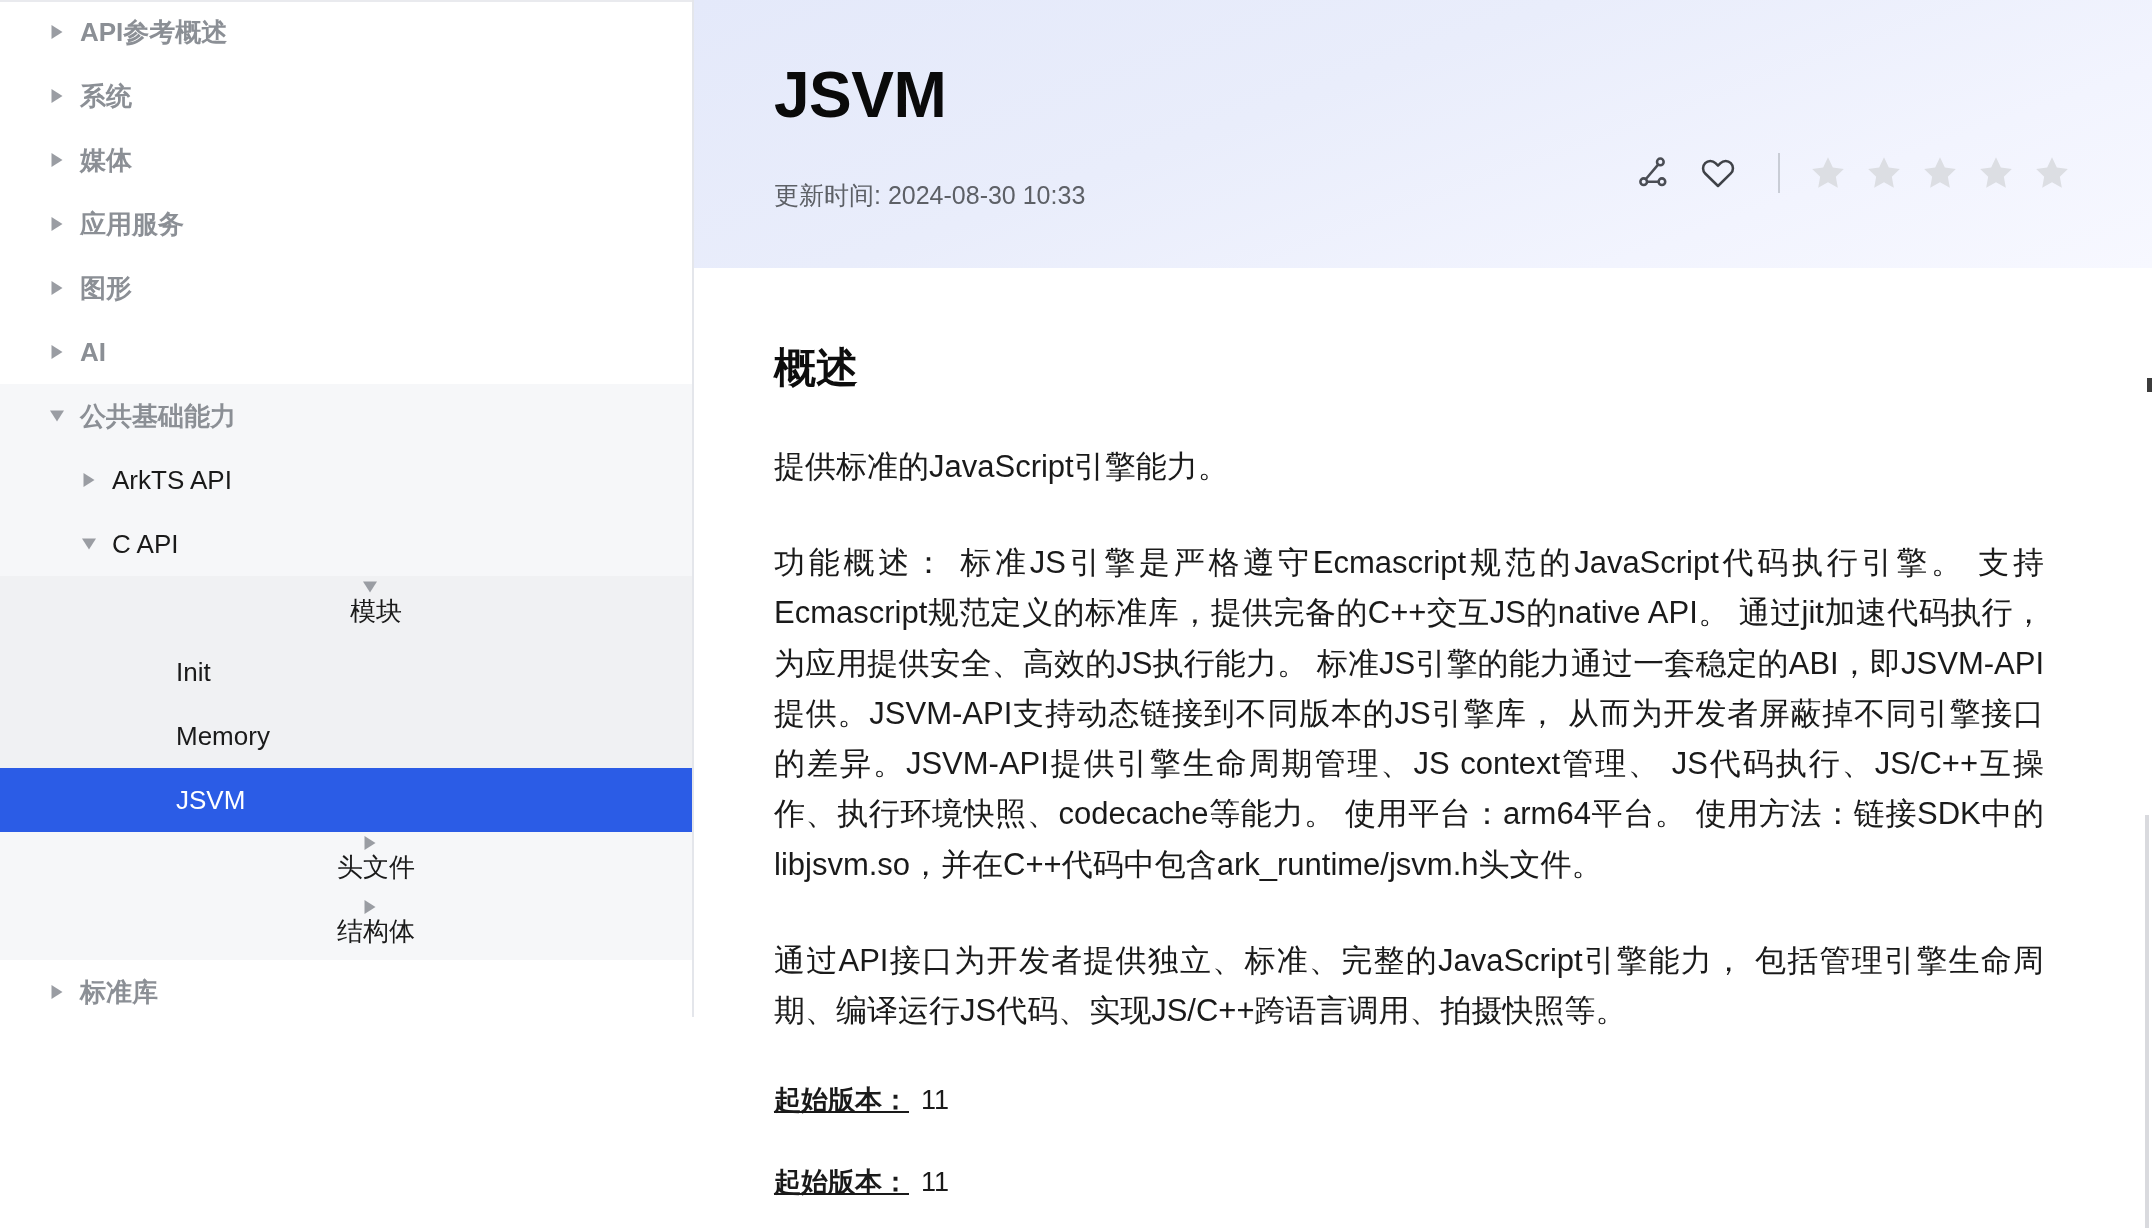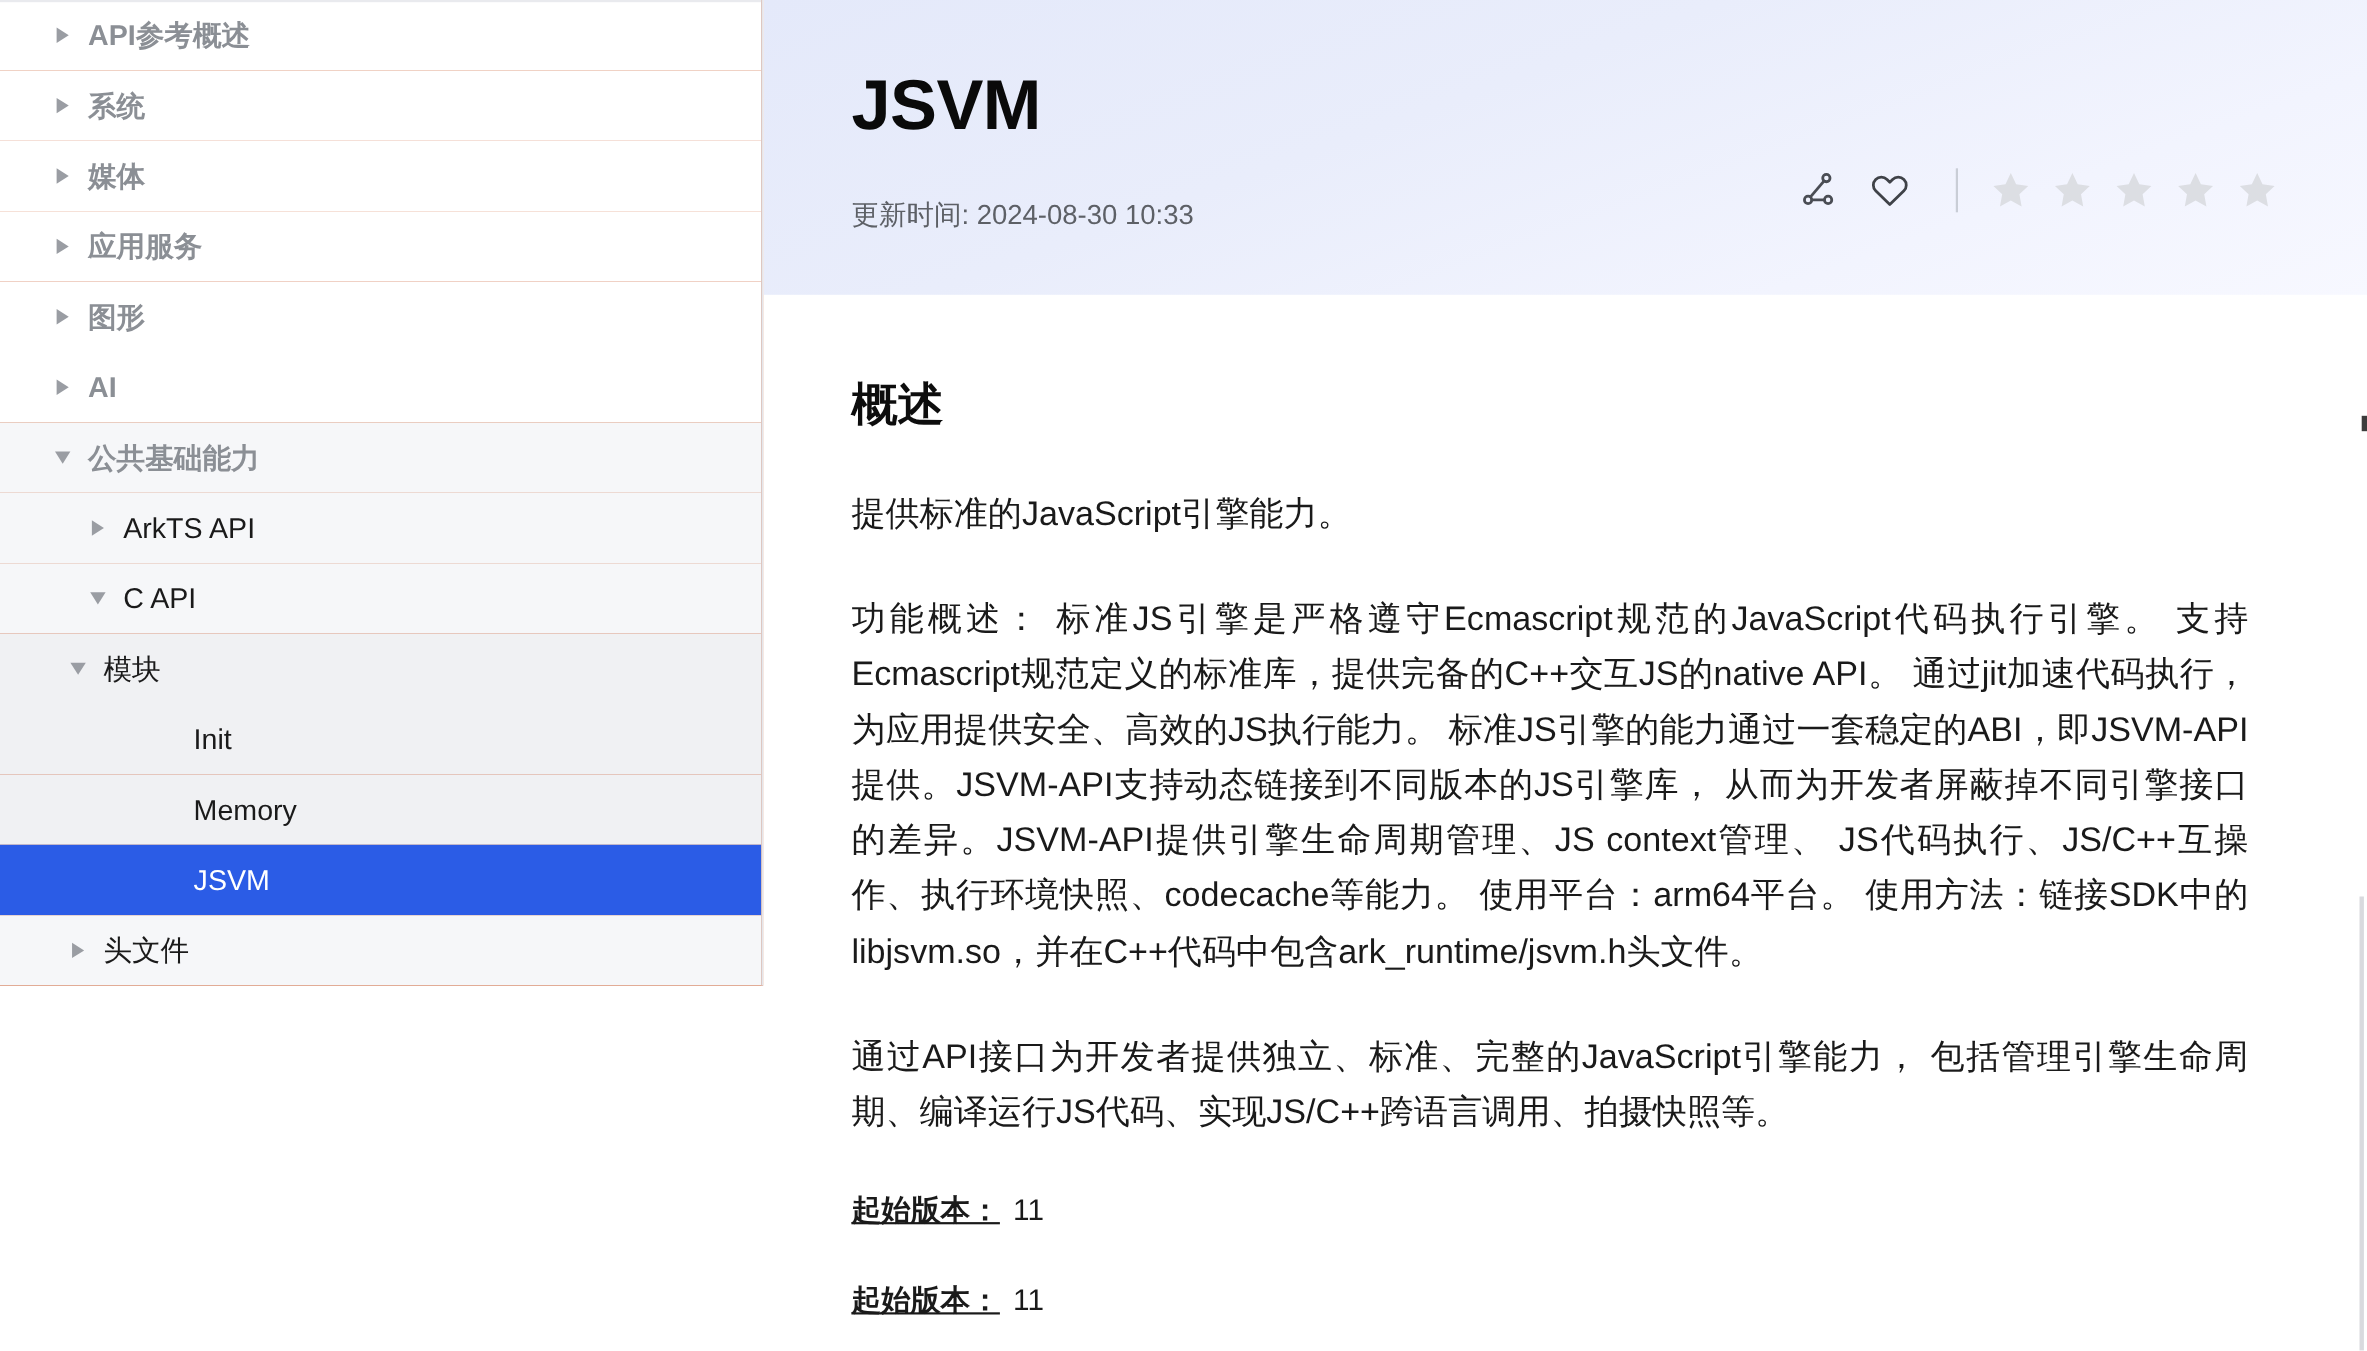--- a/index.html
+++ b/index.html
@@ -15,22 +15,22 @@
   #app {
     display: flex;
     width: 2152px;
     height: 1228px;
     position: relative;
   }
 
   
   #sidebar {
     width: 694px;
-    height: 896px;
-    background: #c2410c;
+    height: 1017px;
+    background: #d946ef;
     border-right: 2px solid #e4e6eb;
     position: relative;
     overflow: hidden;
     flex: 0 0 694px;
   }
 
   .nav-top-rule {
     position: absolute;
     top: 0; left: 0; right: 0;
     height: 2px;
@@ -50,21 +50,21 @@
     line-height: 1;
   }
 
   
   .tier-white   { background: #ffffff; }
   .tier-l2      { background: #f6f7f9; }
   .tier-l3      { background: #f0f1f3; }
 
   .lvl1 { padding-left: 46px; }
   .lvl2 { padding-left: 78px; }
-  .lvl3 { padding-left: 60px; }
+  .lvl3 { padding-left: 60px; flex-direction: column; }
   .lvl4 { padding-left: 142px; }
 
   .lvl1 .nav-label { color: #8b8f95; font-weight: bold; }
   .lvl2 .nav-label { color: #1a1a1a; font-weight: normal; }
   .lvl3 .nav-label { color: #1a1a1a; font-weight: normal; }
   .lvl4 .nav-label { color: #1a1a1a; font-weight: normal; text-align: center; }
 
   .nav-item.selected { background: #2b5ce6; }
   .nav-item.selected .nav-label { color: #ffffff; }
 

